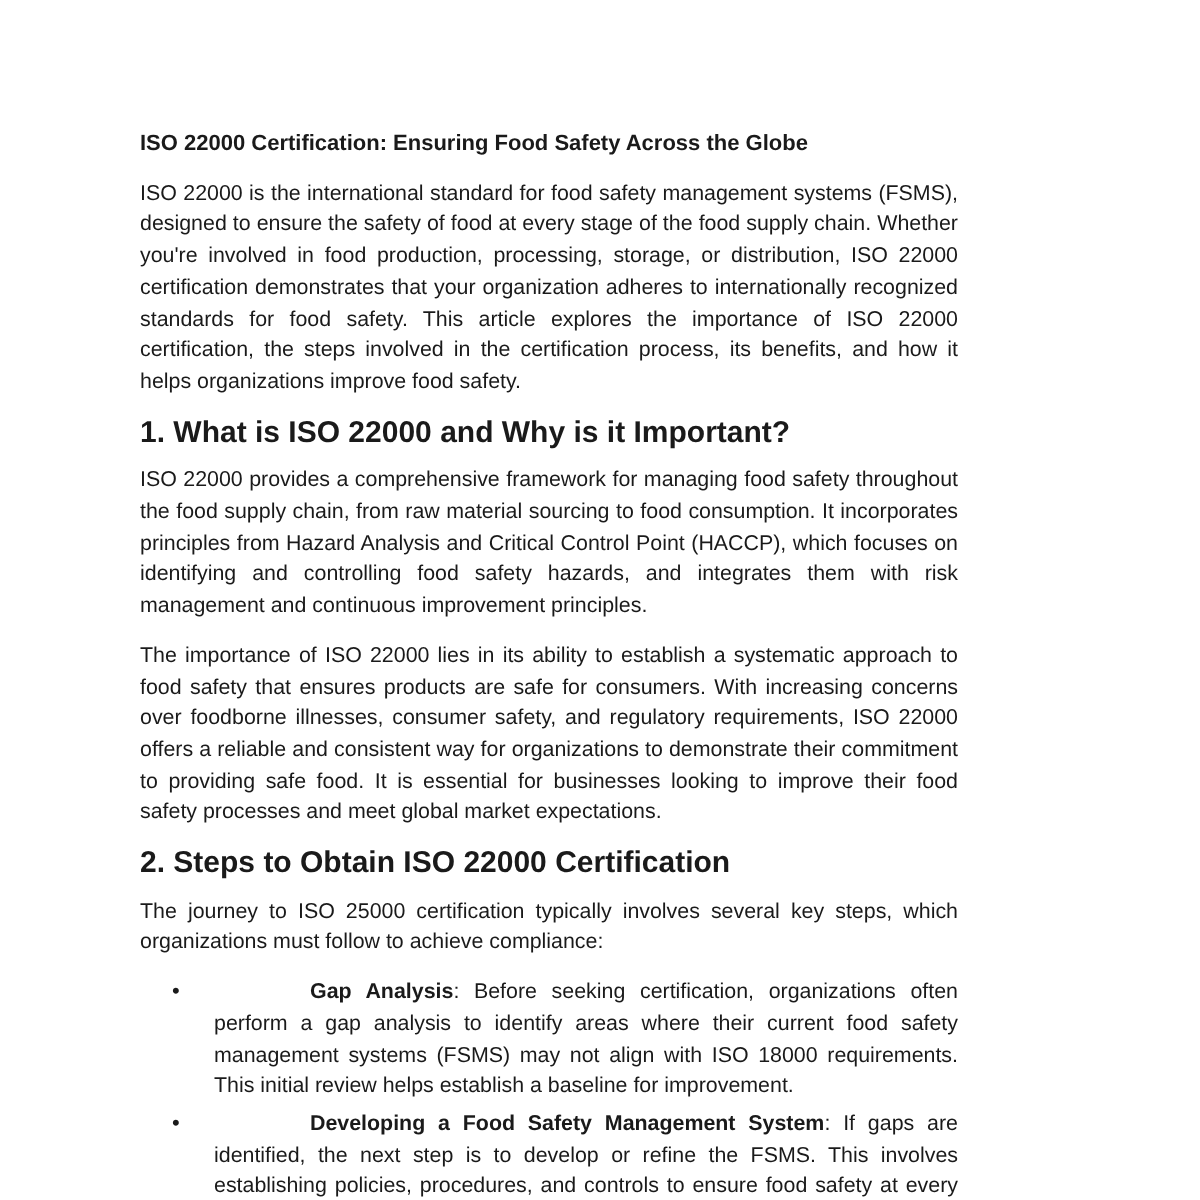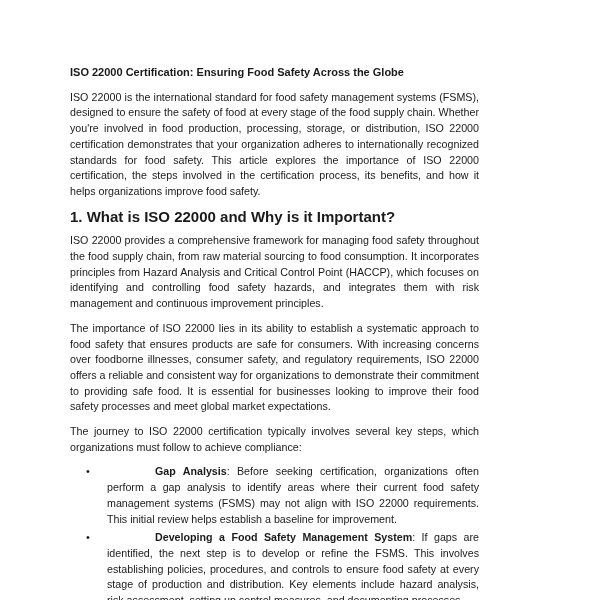--- a/index.html
+++ b/index.html
@@ -68,21 +68,22 @@
   <h1 class="doc-title">ISO 22000 Certification: Ensuring Food Safety Across the Globe</h1>
 
   <p class="body-para">ISO 22000 is the international standard for food safety management systems (FSMS), designed to ensure the safety of food at every stage of the food supply chain. Whether you're involved in food production, processing, storage, or distribution, ISO 22000 certification demonstrates that your organization adheres to internationally recognized standards for food safety. This article explores the importance of ISO 22000 certification, the steps involved in the certification process, its benefits, and how it helps organizations improve food safety.</p>
 
   <h2 class="section-heading">1. What is ISO 22000 and Why is it Important?</h2>
 
   <p class="body-para">ISO 22000 provides a comprehensive framework for managing food safety throughout the food supply chain, from raw material sourcing to food consumption. It incorporates principles from Hazard Analysis and Critical Control Point (HACCP), which focuses on identifying and controlling food safety hazards, and integrates them with risk management and continuous improvement principles.</p>
 
   <p class="body-para">The importance of ISO 22000 lies in its ability to establish a systematic approach to food safety that ensures products are safe for consumers. With increasing concerns over foodborne illnesses, consumer safety, and regulatory requirements, ISO 22000 offers a reliable and consistent way for organizations to demonstrate their commitment to providing safe food. It is essential for businesses looking to improve their food safety processes and meet global market expectations.</p>
 
+  <h2 class="section-heading">2. Steps to Obtain ISO 22000 Certification</h2>
 
-  <p class="body-para">The journey to ISO 22000 certification typically involves several key steps, which organizations must follow to achieve compliance:</p>
+  <p class="body-para">The journey to ISO 25000 certification typically involves several key steps, which organizations must follow to achieve compliance:</p>
 
   <ul class="steps-list">
-    <li><span class="term">Gap Analysis</span><span>: Before seeking certification, organizations often perform a gap analysis to identify areas where their current food safety management systems (FSMS) may not align with ISO 22000 requirements. This initial review helps establish a baseline for improvement.</span></li>
+    <li><span class="term">Gap Analysis</span><span>: Before seeking certification, organizations often perform a gap analysis to identify areas where their current food safety management systems (FSMS) may not align with ISO 18000 requirements. This initial review helps establish a baseline for improvement.</span></li>
     <li><span class="term">Developing a Food Safety Management System</span><span>: If gaps are identified, the next step is to develop or refine the FSMS. This involves establishing policies, procedures, and controls to ensure food safety at every stage of production and distribution. Key elements include hazard analysis, risk assessment, setting up control measures, and documenting processes.</span></li>
   </ul>
 
 </div>
 
 </body></html>

